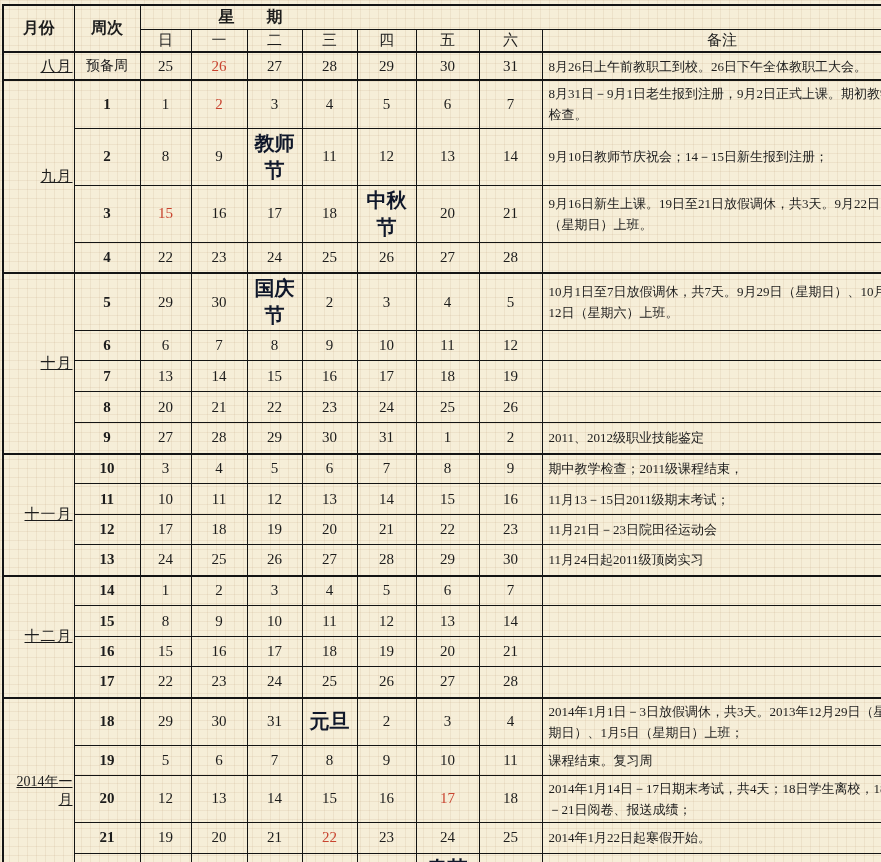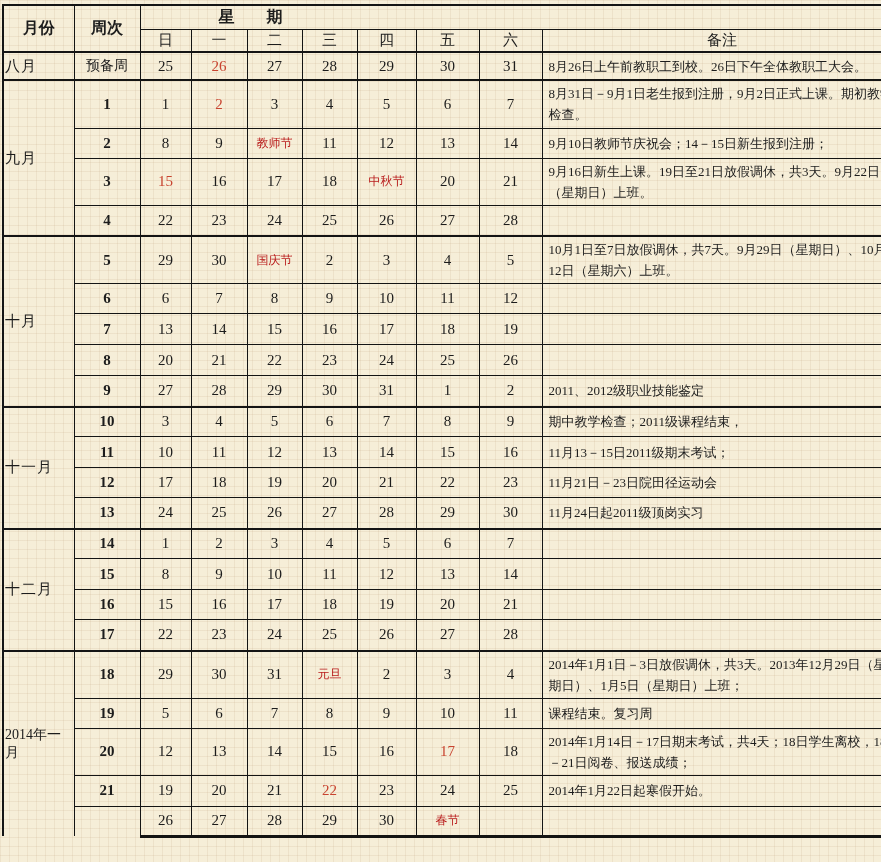--- a/index.html
+++ b/index.html
@@ -17,27 +17,27 @@
     border-collapse:collapse;table-layout:fixed;
     margin:4px 0 0 2px;width:899px;
     border-left:2px solid #141414;border-top:2px solid #141414;
   }
   th,td{border:1px solid #141414;vertical-align:middle;overflow:hidden;}
   thead th{background:transparent;}
   .corner-th{font-weight:bold;font-size:16px;text-align:center;border-bottom:2px solid #141414;}
   .weekday-merged{font-weight:bold;font-size:16px;text-align:left;padding-left:78px;border-bottom:1px solid #141414;}
   .day-name-th{font-weight:normal;font-size:15px;text-align:center;border-bottom:2px solid #141414;}
   .remark-th{font-weight:normal;font-size:15px;text-align:center;border-bottom:2px solid #141414;}
-  .month-cell{font-size:15px;text-align:left;letter-spacing:1px;}
+  .month-cell{font-size:15px;text-align:right;letter-spacing:1px;text-decoration:underline;}
   .month-cell.small{font-size:14px;letter-spacing:0;}
   .week-cell{font-weight:bold;font-size:15px;text-align:center;}
   .week-cell.prep{font-weight:normal;font-size:14px;letter-spacing:0;}
   .day-cell{font-size:15px;text-align:center;}
   .day-cell.red{color:#c8432f;}
-  .day-cell.holiday{color:#b91c1c;font-weight:normal;font-size:12px;}
+  .day-cell.holiday{color:#0f172a;font-weight:bold;font-size:20px;}
   .remark-cell{font-size:13px;text-align:left;padding:2px 6px;line-height:21px;}
   tr.month-start td{border-top:2px solid #141414;}
   tr.last-row td{border-bottom:3px solid #141414;}
   td.no-bb{border-bottom:none !important;}
 </style>
 </head>
 <body>
 
 <table>
   <colgroup>

